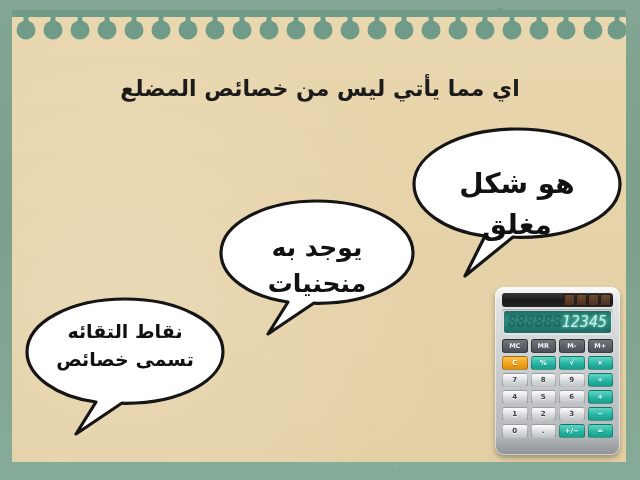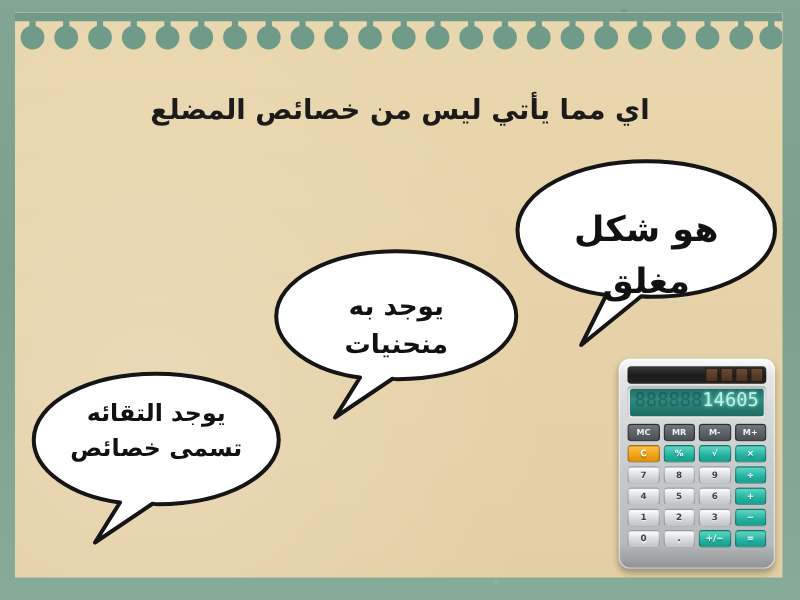--- a/index.html
+++ b/index.html
@@ -59,21 +59,21 @@
     direction:rtl;
     text-align:center;
     color:#111;
     font-weight:600;
     line-height:1.45;
     pointer-events:none;
   }
   #bubble-1{left:409px;top:126px;width:216px;height:154px;}
   #bubble-1 .btext{left:22px;top:38px;width:172px;font-size:28px;}
   #bubble-2{left:216px;top:198px;width:202px;height:140px;}
-  #bubble-2 .btext{left:20px;top:32px;width:162px;font-size:21px;}
+  #bubble-2 .btext{left:20px;top:32px;width:162px;font-size:25px;}
   #bubble-3{left:22px;top:296px;width:206px;height:142px;}
   #bubble-3 .btext{left:20px;top:22px;width:166px;font-size:19px;}
   
   #calculator{
     position:absolute;left:495px;top:287px;width:125px;height:168px;
     border-radius:9px;
     background:linear-gradient(180deg,#fbfbfb 0%,#e3e5e6 8%,#c9ccce 50%,#b6babd 88%,#8e9295 100%);
     box-shadow:0 3px 5px rgba(0,0,0,.30), inset 0 0 0 1px rgba(255,255,255,.55);
     padding:0;
   }
@@ -94,25 +94,26 @@
     position:absolute;left:7px;top:22px;width:111px;height:26px;
     border-radius:3px;
     background:#e8e8e8;
     padding:2px;box-sizing:border-box;
     box-shadow:inset 0 1px 2px rgba(0,0,0,.35);
   }
   .lcd{
     width:100%;height:100%;
     background:linear-gradient(180deg,#1f6e66 0%,#2d8a7e 40%,#1d6b62 100%);
     border-radius:2px;
-    display:flex;justify-content:flex-end;
+    display:flex;align-items:center;justify-content:flex-end;
     padding-right:4px;box-sizing:border-box;
     font-family:"DejaVu Sans Mono","Liberation Mono",monospace;
     overflow:hidden;
     position:relative;
+    font-style:italic;
   }
   .lcd .ghost{
     color:rgba(0,0,0,.22);
     font-size:15px;letter-spacing:0px;
   }
   .lcd .val{
     color:#bdf3e6;
     font-size:15px;letter-spacing:0px;
     text-shadow:0 0 3px rgba(190,255,240,.8);
   }
@@ -272,40 +273,40 @@
       <path d="M101 3 C 48 3, 5 26, 5 55 C 5 79, 34 99, 72 104 L 52 136 L 98 105 C 99.7 105.2, 100 105.3, 102 105.3 C 156 105.3, 197 83, 197 55 C 197 26, 154 3, 101 3 Z" fill="#ffffff" stroke="#151515" stroke-width="3.2" stroke-linejoin="round"></path>
     </svg>
     <div class="btext">يوجد به منحنيات</div>
   </div>
 
   <div class="bubble" id="bubble-3">
     <svg width="206" height="142" viewBox="0 0 206 142" xmlns="http://www.w3.org/2000/svg" aria-hidden="true">
       <path d="M103 3 C 49 3, 5 26, 5 56 C 5 80, 35 101, 74 106 L 54 138 L 100 107 C 101.7 107.2, 102 107.3, 104 107.3 C 159 107.3, 201 84, 201 56 C 201 26, 157 3, 103 3 Z" fill="#ffffff" stroke="#151515" stroke-width="3.2" stroke-linejoin="round"></path>
     </svg>
     <div class="btext">
-      <div>يوجد التقائه</div>
+      <div>نقاط التقائه</div>
       <div>تسمى خصائص</div>
     </div>
   </div>
 
   <div id="calculator">
 
     <div class="calc-top">
       <div class="solar">
         <i></i>
         <i></i>
         <i></i>
         <i></i>
       </div>
     </div>
 
     <div class="calc-screen">
       <div class="lcd">
         <span class="ghost">888888</span>
-        <span class="val">14605</span>
+        <span class="val">12345</span>
       </div>
     </div>
 
     <div class="calc-keys">
       <div class="key mem">MC</div>
       <div class="key mem">MR</div>
       <div class="key mem">M-</div>
       <div class="key mem">M+</div>
 
       <div class="key orange">C</div>

